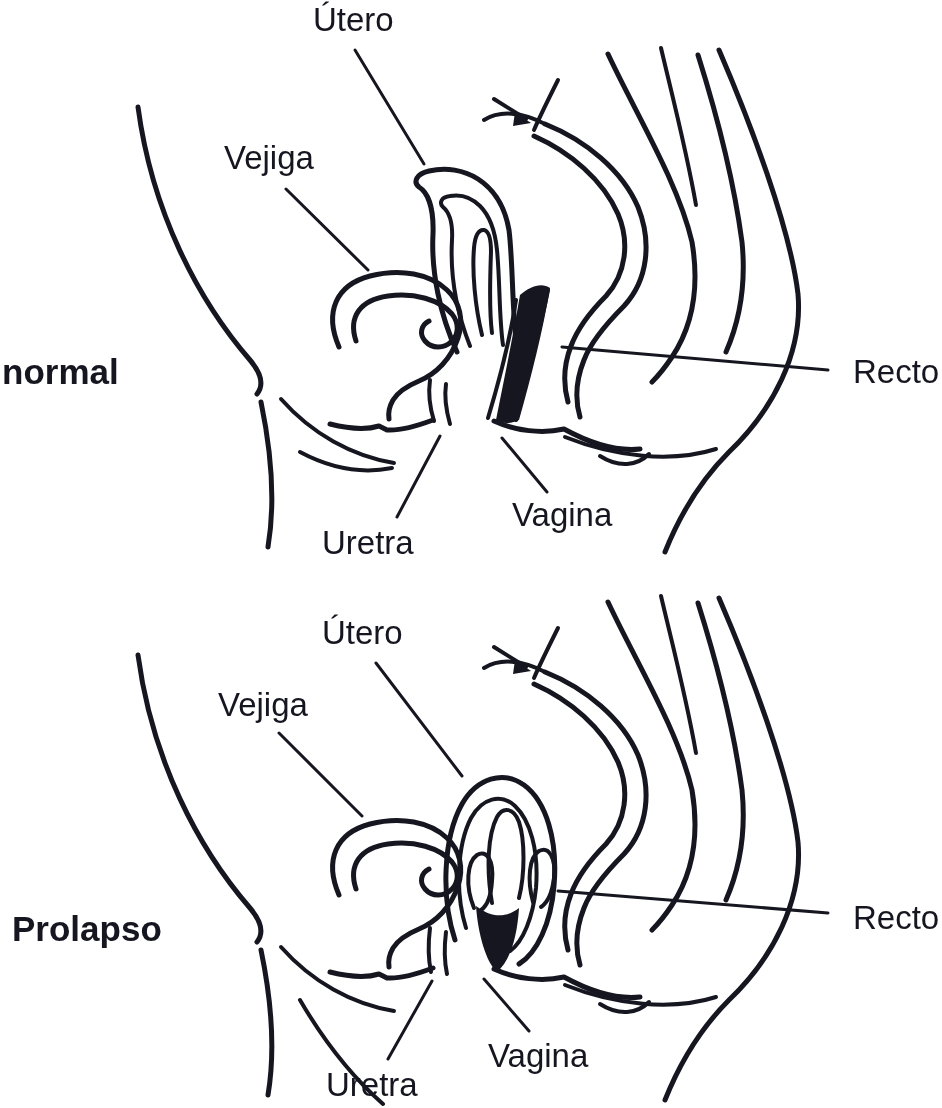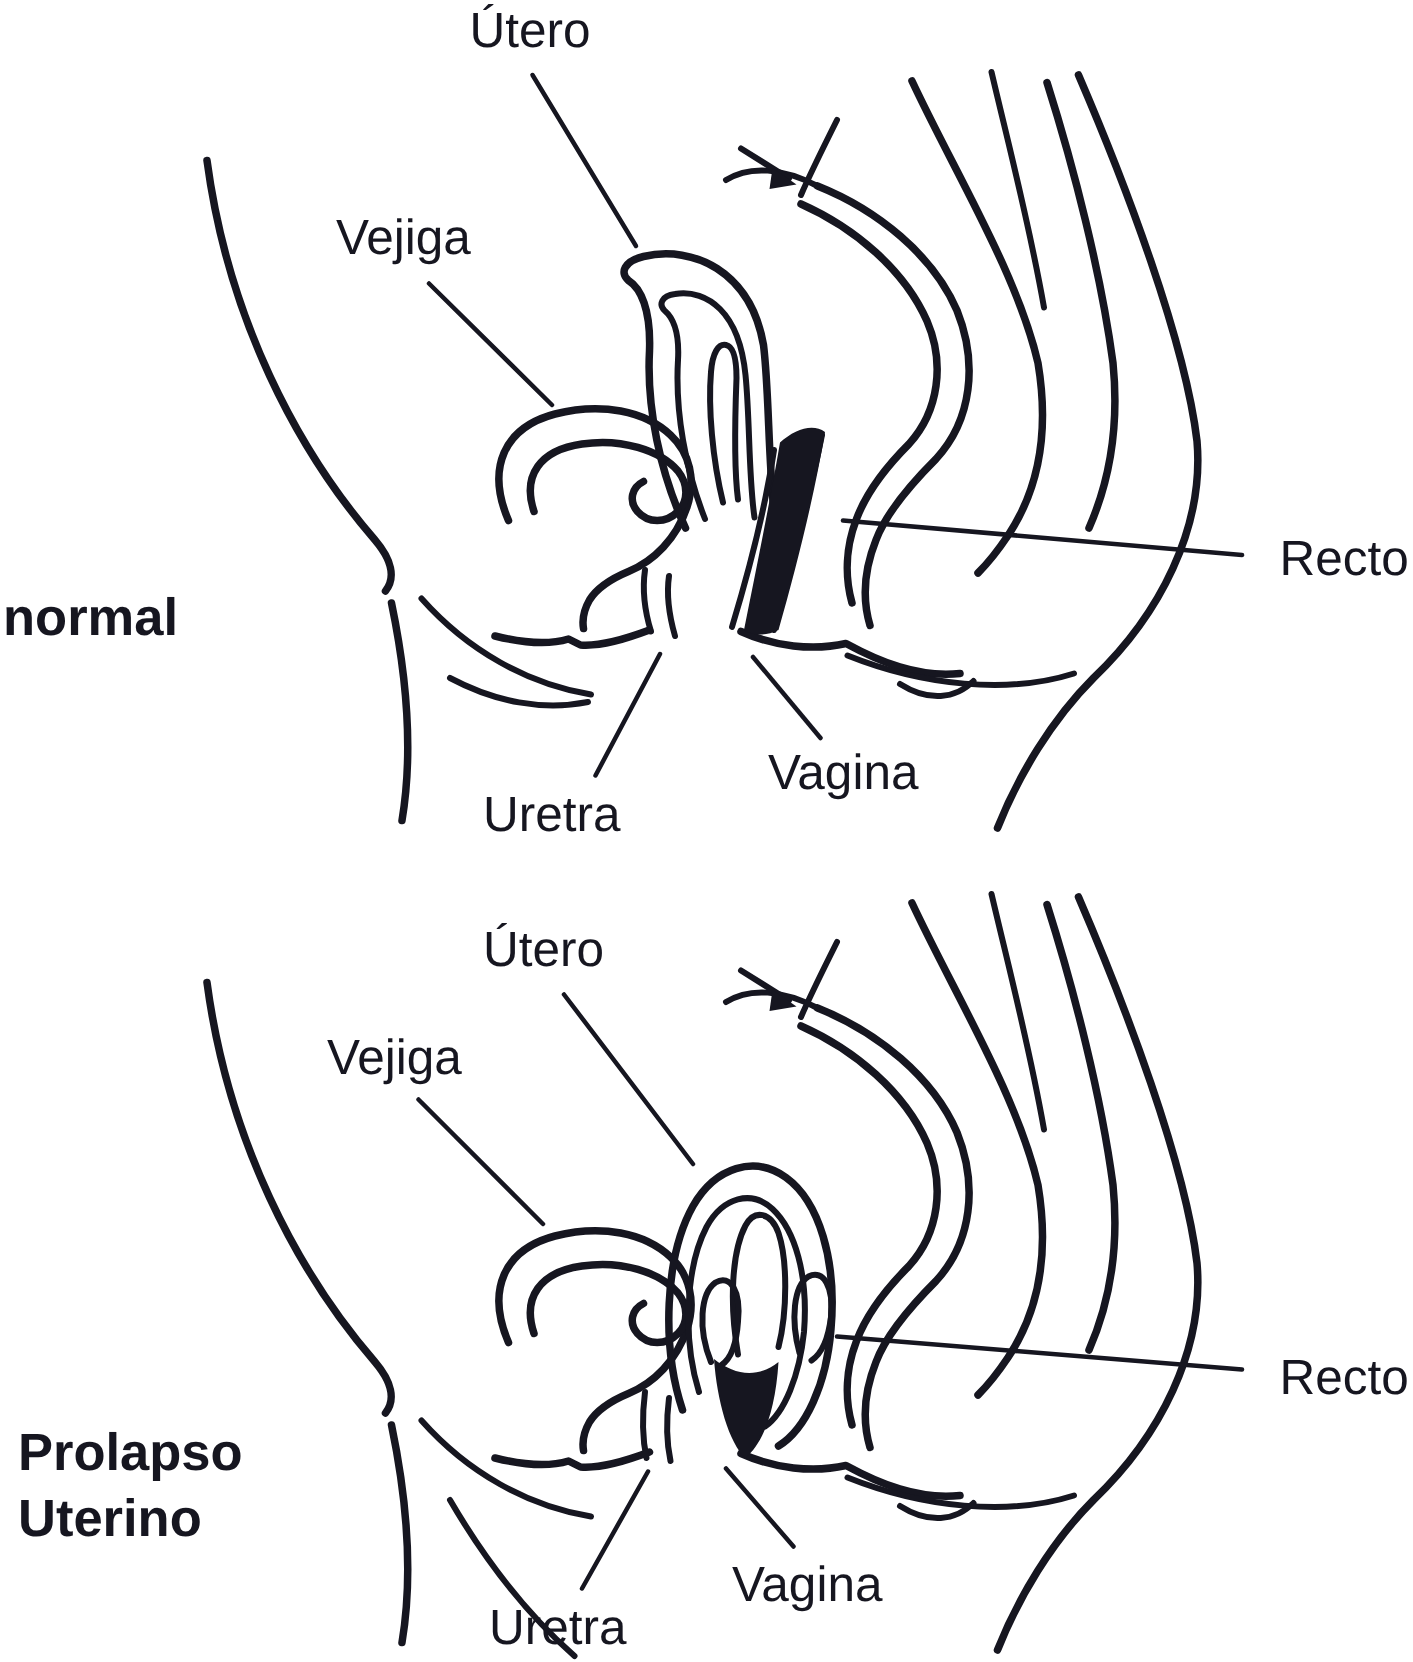--- a/index.html
+++ b/index.html
@@ -5,22 +5,22 @@
   html,body{margin:0;padding:0;background:#ffffff;}
   .stage{
     position:relative;width:942px;height:1108px;background:#ffffff;
     font-family:"Liberation Sans",sans-serif;color:#161620;overflow:hidden;
   }
   svg.art{position:absolute;left:0;top:0;}
   .s{fill:none;stroke:var(--ink,#161620);stroke-width:5;stroke-linecap:round;stroke-linejoin:round;}
   .thin{stroke-width:4;}
   .f{fill:var(--ink,#161620);stroke:none;}
   .leader{stroke:var(--ink,#161620);stroke-width:3;stroke-linecap:round;}
-  .lbl{position:absolute;font-size:33px;line-height:1.05;white-space:nowrap;letter-spacing:0;}
-  .lbl.bold{font-weight:bold;font-size:35px;line-height:1.25;margin-top:40px;}
+  .lbl{position:absolute;font-size:33px;line-height:1.05;white-space:nowrap;letter-spacing:0;text-align:right;}
+  .lbl.bold{font-weight:bold;font-size:35px;line-height:1.25;}
 </style>
 </head>
 <body>
 
 <div class="stage">
 
   <svg class="art" width="942" height="1108" viewBox="0 0 942 1108">
 
     <g>
       <path class="s" d="M 138,107 C 152,212 198,300 250,360 C 261,373 264,385 257,394"></path>
@@ -102,19 +102,18 @@
   <div class="lbl" style="left:224px;top:141px">Vejiga</div>
   <div class="lbl bold" style="left:2px;top:350px">normal</div>
   <div class="lbl" style="left:853px;top:355px">Recto</div>
   <div class="lbl" style="left:512px;top:498px">Vagina</div>
   <div class="lbl" style="left:322px;top:526px">Uretra</div>
 
   <div class="lbl" style="left:322px;top:616px">Útero</div>
   <div class="lbl" style="left:218px;top:688px">Vejiga</div>
   <div class="lbl bold" style="left:12px;top:907px">
     <span>Prolapso</span><br>
-    <span>Uterino</span>
   </div>
   <div class="lbl" style="left:853px;top:901px">Recto</div>
   <div class="lbl" style="left:488px;top:1039px">Vagina</div>
   <div class="lbl" style="left:326px;top:1068px">Uretra</div>
 
 </div>
 
 </body></html>

